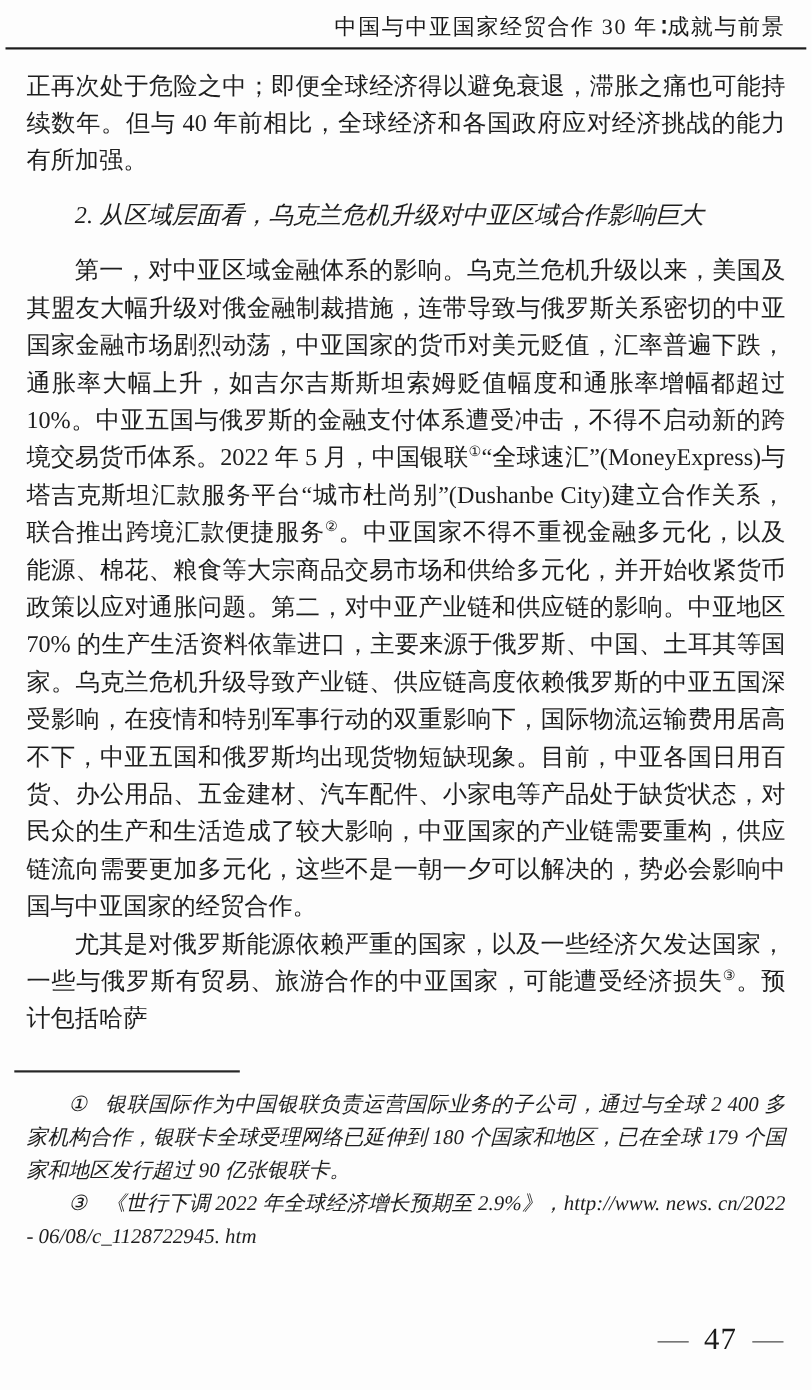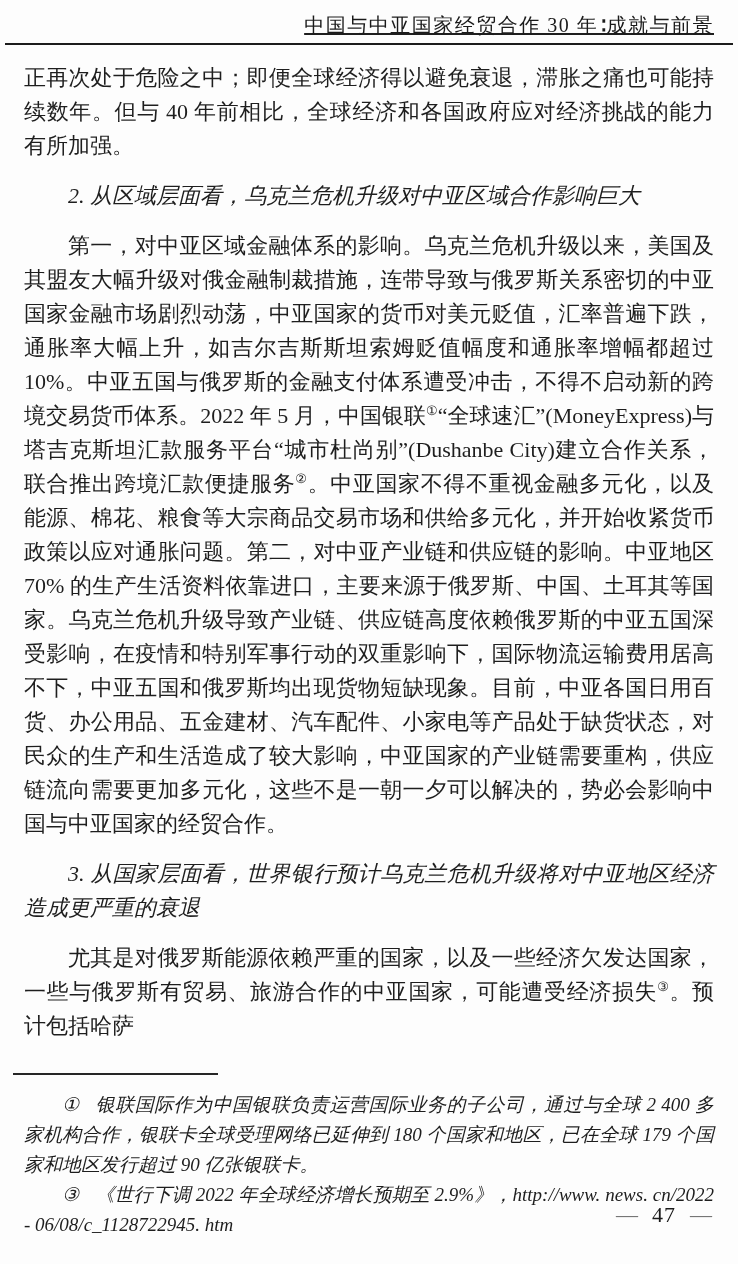--- a/index.html
+++ b/index.html
@@ -9,21 +9,21 @@
     font-family: "Liberation Serif", "DejaVu Serif", serif;
   }
   .page {
     position: relative;
     width: 738px; height: 1264px;
     box-sizing: border-box;
     background: #fdfdfd;
     color: #1e1e1e;
     overflow: hidden;
   }
-  .header { padding: 13px 24px 0 8px; text-align: right; text-decoration: underline; }
+  .header { padding: 13px 24px 0 8px; text-align: right; }
   .running-title {
     font-size: 20px; line-height: 25px;
     letter-spacing: 1.5px; color: #1a1a1a;
   }
   .header-rule { border-top: 2px solid #1c1c1c; margin: 5px 5px 0 5px; }
 
   .body-text {
     margin: 16px 24px 0 24px;
     font-size: 22px; line-height: 34px;
     text-align: justify;
@@ -38,21 +38,21 @@
   .footnotes {
     margin: 15px 24px 0 24px;
     font-size: 19px; line-height: 30px;
     text-align: justify;
   }
   .footnotes p { margin: 0; text-indent: 2em; }
   .fnmark { margin-right: 0.85em; }
 
   .footer {
     position: absolute; right: 26px; top: 1202px;
-    font-size: 22px; white-space: nowrap;
+    font-size: 28px; white-space: nowrap;
   }
   .pdash { color: #6e6e6e; }
   .pnum { color: #1a1a1a; margin: 0 14px; letter-spacing: 1px; }
 </style>
 </head>
 <body>
 
 <div class="page">
 
   <div class="header">
@@ -60,21 +60,20 @@
   </div>
   <div class="header-rule"></div>
 
   <div class="body-text">
     <p>正再次处于危险之中；即便全球经济得以避免衰退，滞胀之痛也可能持续数年。但与 40 年前相比，全球经济和各国政府应对经济挑战的能力有所加强。</p>
 
     <p class="ind kai head">2. 从区域层面看，乌克兰危机升级对中亚区域合作影响巨大</p>
 
     <p class="ind"><span>第一，对中亚区域金融体系的影响。乌克兰危机升级以来，美国及其盟友大幅升级对俄金融制裁措施，连带导致与俄罗斯关系密切的中亚国家金融市场剧烈动荡，中亚国家的货币对美元贬值，汇率普遍下跌，通胀率大幅上升，如吉尔吉斯斯坦索姆贬值幅度和通胀率增幅都超过 10%。中亚五国与俄罗斯的金融支付体系遭受冲击，不得不启动新的跨境交易货币体系。2022 年 5 月，中国银联</span><sup class="fnref">①</sup><span>“全球速汇”(MoneyExpress)与塔吉克斯坦汇款服务平台“城市杜尚别”(Dushanbe City)建立合作关系，联合推出跨境汇款便捷服务</span><sup class="fnref">②</sup><span>。中亚国家不得不重视金融多元化，以及能源、棉花、粮食等大宗商品交易市场和供给多元化，并开始收紧货币政策以应对通胀问题。第二，对中亚产业链和供应链的影响。中亚地区 70% 的生产生活资料依靠进口，主要来源于俄罗斯、中国、土耳其等国家。乌克兰危机升级导致产业链、供应链高度依赖俄罗斯的中亚五国深受影响，在疫情和特别军事行动的双重影响下，国际物流运输费用居高不下，中亚五国和俄罗斯均出现货物短缺现象。目前，中亚各国日用百货、办公用品、五金建材、汽车配件、小家电等产品处于缺货状态，对民众的生产和生活造成了较大影响，中亚国家的产业链需要重构，供应链流向需要更加多元化，这些不是一朝一夕可以解决的，势必会影响中国与中亚国家的经贸合作。</span></p>
 
-    <p class="ind kai head">3. 从国家层面看，世界银行预计乌克兰危机升级将对中亚地区经济造成更严重的衰退</p>
 
     <p class="ind"><span>尤其是对俄罗斯能源依赖严重的国家，以及一些经济欠发达国家，一些与俄罗斯有贸易、旅游合作的中亚国家，可能遭受经济损失</span><sup class="fnref">③</sup><span>。预计包括哈萨</span></p>
   </div>
 
   <div class="fnsep"></div>
 
   <div class="footnotes kai">
     <p><span class="fnmark">①</span><span>银联国际作为中国银联负责运营国际业务的子公司，通过与全球 2 400 多家机构合作，银联卡全球受理网络已延伸到 180 个国家和地区，已在全球 179 个国家和地区发行超过 90 亿张银联卡。</span></p>
     <p><span class="fnmark">③</span><span>《世行下调 2022 年全球经济增长预期至 2.9%》，http://www. news. cn/2022 - 06/08/c_1128722945. htm</span></p>
   </div>

